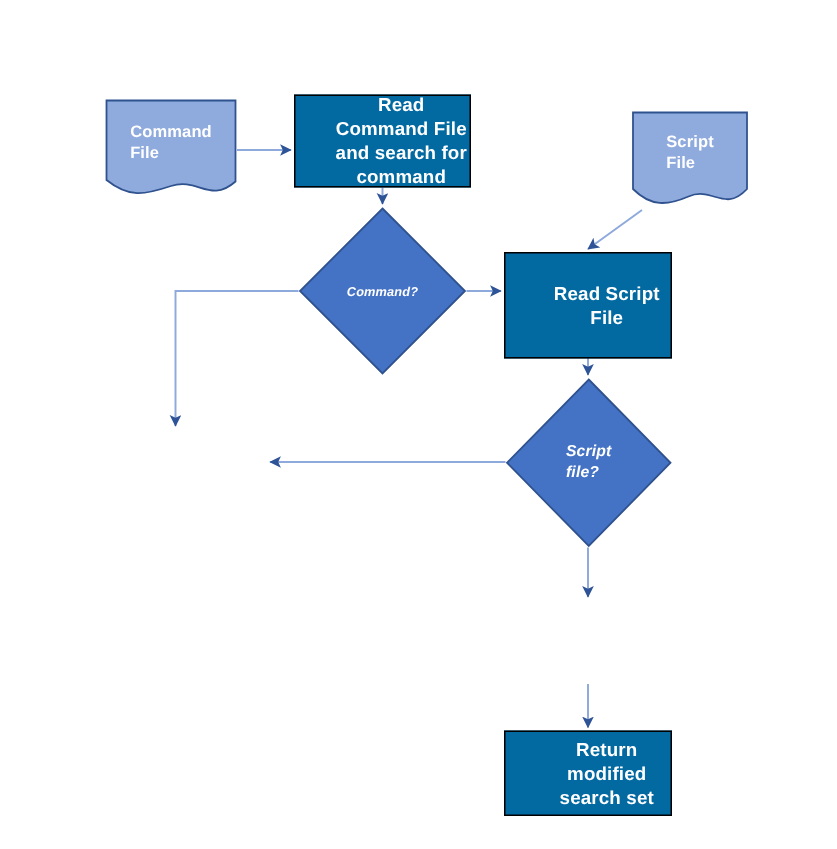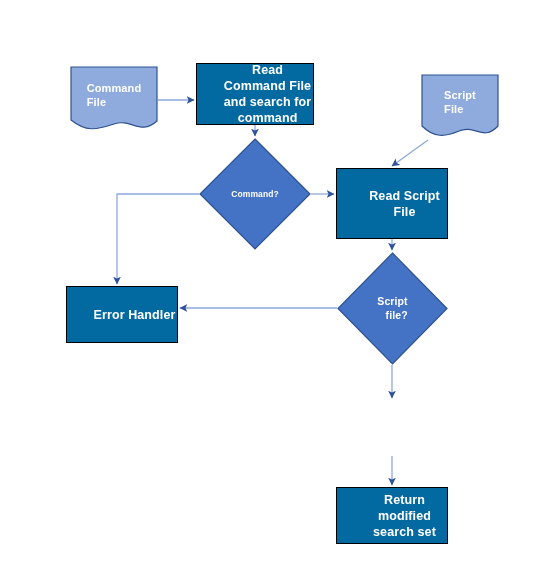--- a/index.html
+++ b/index.html
@@ -80,25 +80,26 @@
   }
   .diamond-label {
     position: absolute;
     left: 0;
     top: 0;
     width: 100%;
     height: 100%;
     display: flex;
     align-items: center;
     justify-content: center;
-    text-align: right;
+    text-align: left;
     color: #ffffff;
     font-weight: bold;
     line-height: 1.25;
     letter-spacing: 0.1px;
+    font-style: italic;
   }
   .diamond-label.small { font-size: 8.5px; }
   .diamond-label.med { font-size: 10.5px; }
   .multiline { white-space: pre-line; }
 </style>
 </head>
 <body>
 
 <div id="canvas">
 
@@ -145,23 +146,20 @@
     <svg width="112" height="112" viewBox="0 0 112 112">
       <path d="M56,1 L111,56 L56,111 L1,56 Z" fill="#4472C4" stroke="#2F528F" stroke-width="1.2"></path>
     </svg>
     <div class="diamond-label small">Command?</div>
   </div>
 
   <div class="node process" style="left:336px; top:168px; width:112px; height:71px;">
     <span>Read Script File</span>
   </div>
 
-  <div class="node process" style="left:66px; top:286px; width:112px; height:57px;">
-    <span>Error Handler</span>
-  </div>
 
   <div class="diamond-wrap" style="left:337px; top:252px; width:111px; height:113px;">
     <svg width="111" height="113" viewBox="0 0 111 113">
       <path d="M55.5,1 L110,56.5 L55.5,112 L1,56.5 Z" fill="#4472C4" stroke="#2F528F" stroke-width="1.2"></path>
     </svg>
     <div class="diamond-label med multiline">Script
 file?</div>
   </div>
 
 

